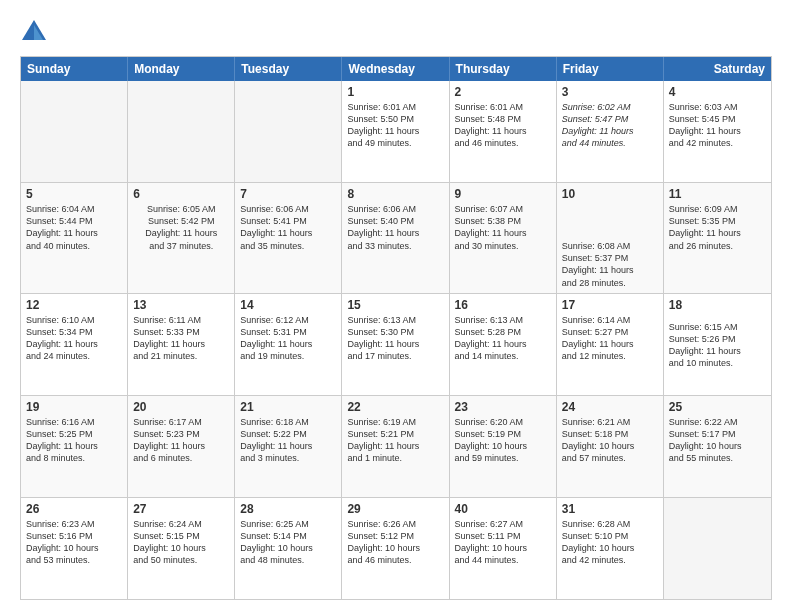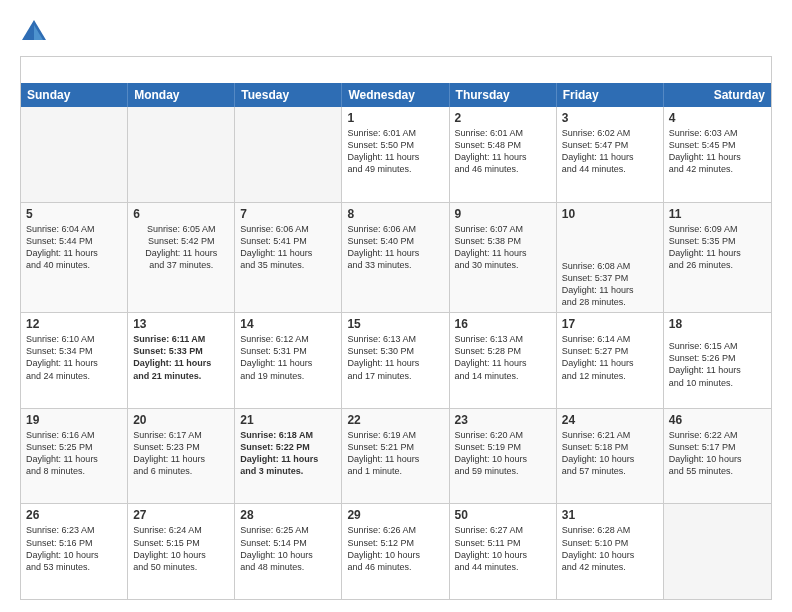--- a/index.html
+++ b/index.html
@@ -62,21 +62,20 @@
     .calendar {
       flex: 1;
       display: flex;
       flex-direction: column;
       border: 1px solid #ccc;
     }
     .cal-header-row {
       display: grid;
       grid-template-columns: repeat(7, 1fr);
       background: #2e6db4;
-      margin-top: 26px;
     }
     .cal-header-cell {
       color: #fff;
       font-size: 12px;
       font-weight: bold;
       padding: 5px 6px;
       border-right: 1px solid #5589c4;
     }
     .cal-header-cell:last-child { border-right: none; text-align: right; }
     .cal-body {
@@ -160,21 +159,21 @@
           </div>
           <div class="cal-cell">
             <div class="day-number">2</div>
             <div class="cell-text" style="white-space: pre-line;">Sunrise: 6:01 AM
 Sunset: 5:48 PM
 Daylight: 11 hours
 and 46 minutes.</div>
           </div>
           <div class="cal-cell">
             <div class="day-number">3</div>
-            <div class="cell-text" style="white-space: pre-line;">Sunrise: 6:02 AM
+            <div class="cell-text" style="white-space: pre-line; font-style: italic;">Sunrise: 6:02 AM
 Sunset: 5:47 PM
 Daylight: 11 hours
 and 44 minutes.</div>
           </div>
           <div class="cal-cell">
             <div class="day-number">4</div>
             <div class="cell-text" style="white-space: pre-line;">Sunrise: 6:03 AM
 Sunset: 5:45 PM
 Daylight: 11 hours
 and 42 minutes.</div>
@@ -234,21 +233,21 @@
         <div class="cal-row">
           <div class="cal-cell">
             <div class="day-number">12</div>
             <div class="cell-text" style="white-space: pre-line;">Sunrise: 6:10 AM
 Sunset: 5:34 PM
 Daylight: 11 hours
 and 24 minutes.</div>
           </div>
           <div class="cal-cell">
             <div class="day-number">13</div>
-            <div class="cell-text" style="white-space: pre-line; font-weight: bold;">Sunrise: 6:11 AM
+            <div class="cell-text" style="white-space: pre-line;">Sunrise: 6:11 AM
 Sunset: 5:33 PM
 Daylight: 11 hours
 and 21 minutes.</div>
           </div>
           <div class="cal-cell">
             <div class="day-number">14</div>
             <div class="cell-text" style="white-space: pre-line;">Sunrise: 6:12 AM
 Sunset: 5:31 PM
 Daylight: 11 hours
 and 19 minutes.</div>
@@ -292,21 +291,21 @@
           </div>
           <div class="cal-cell shaded">
             <div class="day-number">20</div>
             <div class="cell-text" style="white-space: pre-line;">Sunrise: 6:17 AM
 Sunset: 5:23 PM
 Daylight: 11 hours
 and 6 minutes.</div>
           </div>
           <div class="cal-cell shaded">
             <div class="day-number">21</div>
-            <div class="cell-text" style="white-space: pre-line; font-weight: bold;">Sunrise: 6:18 AM
+            <div class="cell-text" style="white-space: pre-line;">Sunrise: 6:18 AM
 Sunset: 5:22 PM
 Daylight: 11 hours
 and 3 minutes.</div>
           </div>
           <div class="cal-cell shaded">
             <div class="day-number">22</div>
             <div class="cell-text" style="white-space: pre-line;">Sunrise: 6:19 AM
 Sunset: 5:21 PM
 Daylight: 11 hours
 and 1 minute.</div>
@@ -319,21 +318,21 @@
 and 59 minutes.</div>
           </div>
           <div class="cal-cell shaded">
             <div class="day-number">24</div>
             <div class="cell-text" style="white-space: pre-line;">Sunrise: 6:21 AM
 Sunset: 5:18 PM
 Daylight: 10 hours
 and 57 minutes.</div>
           </div>
           <div class="cal-cell shaded">
-            <div class="day-number">46</div>
+            <div class="day-number">25</div>
             <div class="cell-text" style="white-space: pre-line;">Sunrise: 6:22 AM
 Sunset: 5:17 PM
 Daylight: 10 hours
 and 55 minutes.</div>
           </div>
         </div>
         <div class="cal-row">
           <div class="cal-cell">
             <div class="day-number">26</div>
             <div class="cell-text" style="white-space: pre-line;">Sunrise: 6:23 AM
@@ -356,21 +355,21 @@
 and 48 minutes.</div>
           </div>
           <div class="cal-cell">
             <div class="day-number">29</div>
             <div class="cell-text" style="white-space: pre-line;">Sunrise: 6:26 AM
 Sunset: 5:12 PM
 Daylight: 10 hours
 and 46 minutes.</div>
           </div>
           <div class="cal-cell">
-            <div class="day-number">50</div>
+            <div class="day-number">40</div>
             <div class="cell-text" style="white-space: pre-line;">Sunrise: 6:27 AM
 Sunset: 5:11 PM
 Daylight: 10 hours
 and 44 minutes.</div>
           </div>
           <div class="cal-cell">
             <div class="day-number">31</div>
             <div class="cell-text" style="white-space: pre-line;">Sunrise: 6:28 AM
 Sunset: 5:10 PM
 Daylight: 10 hours

